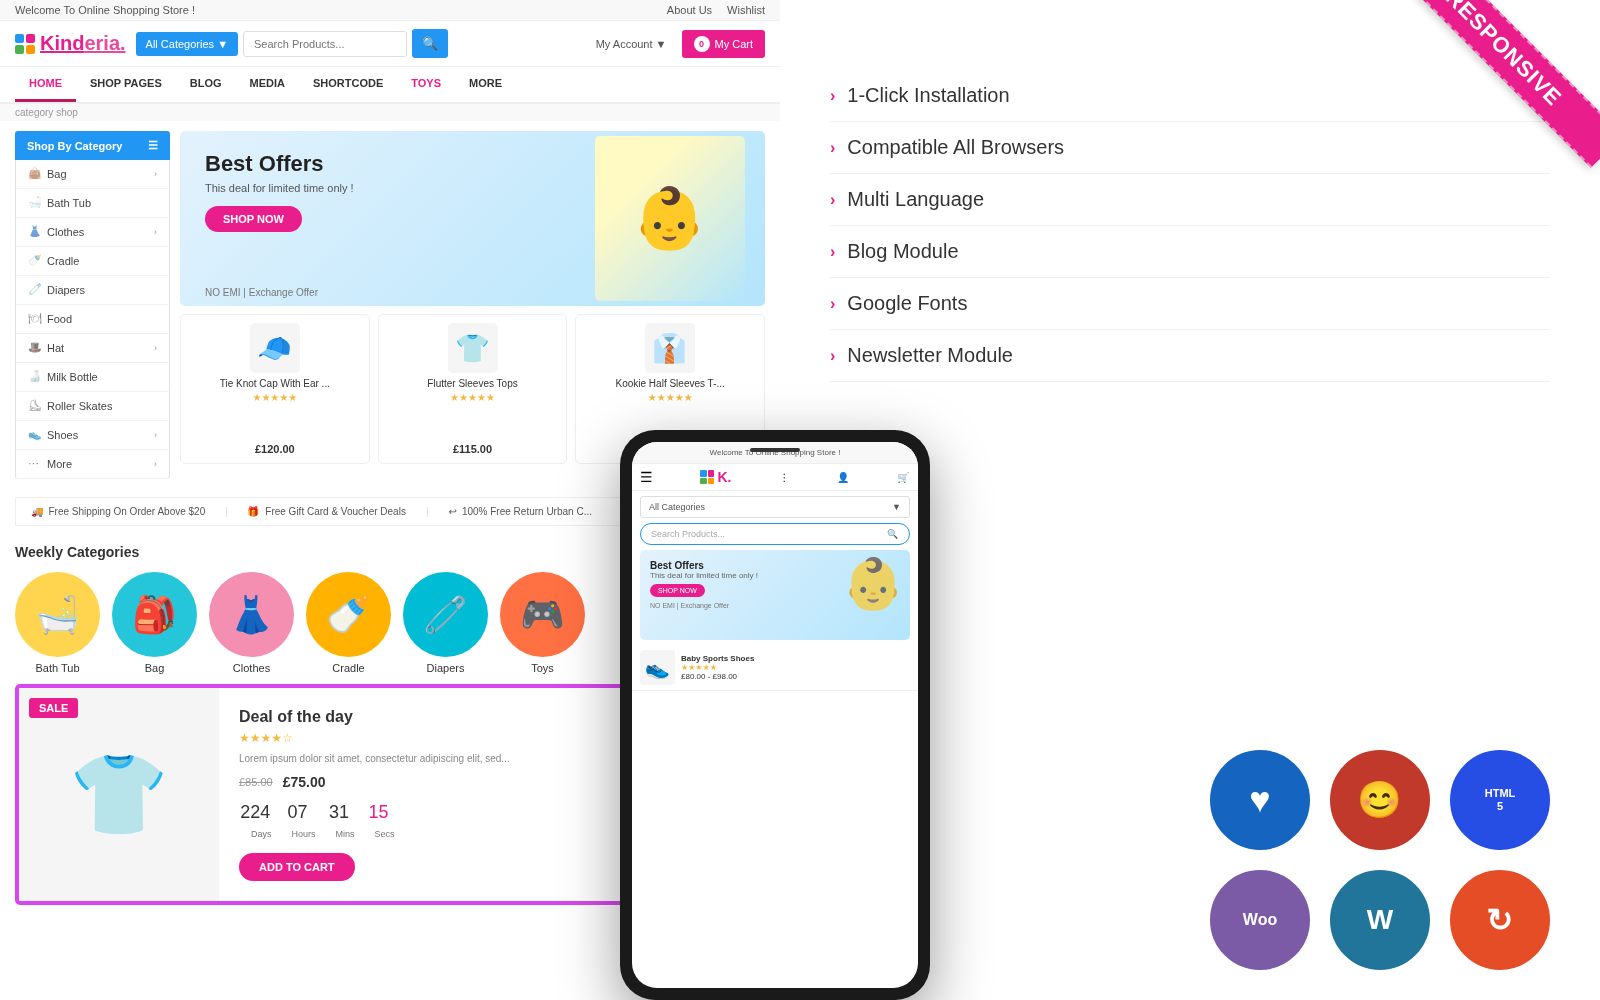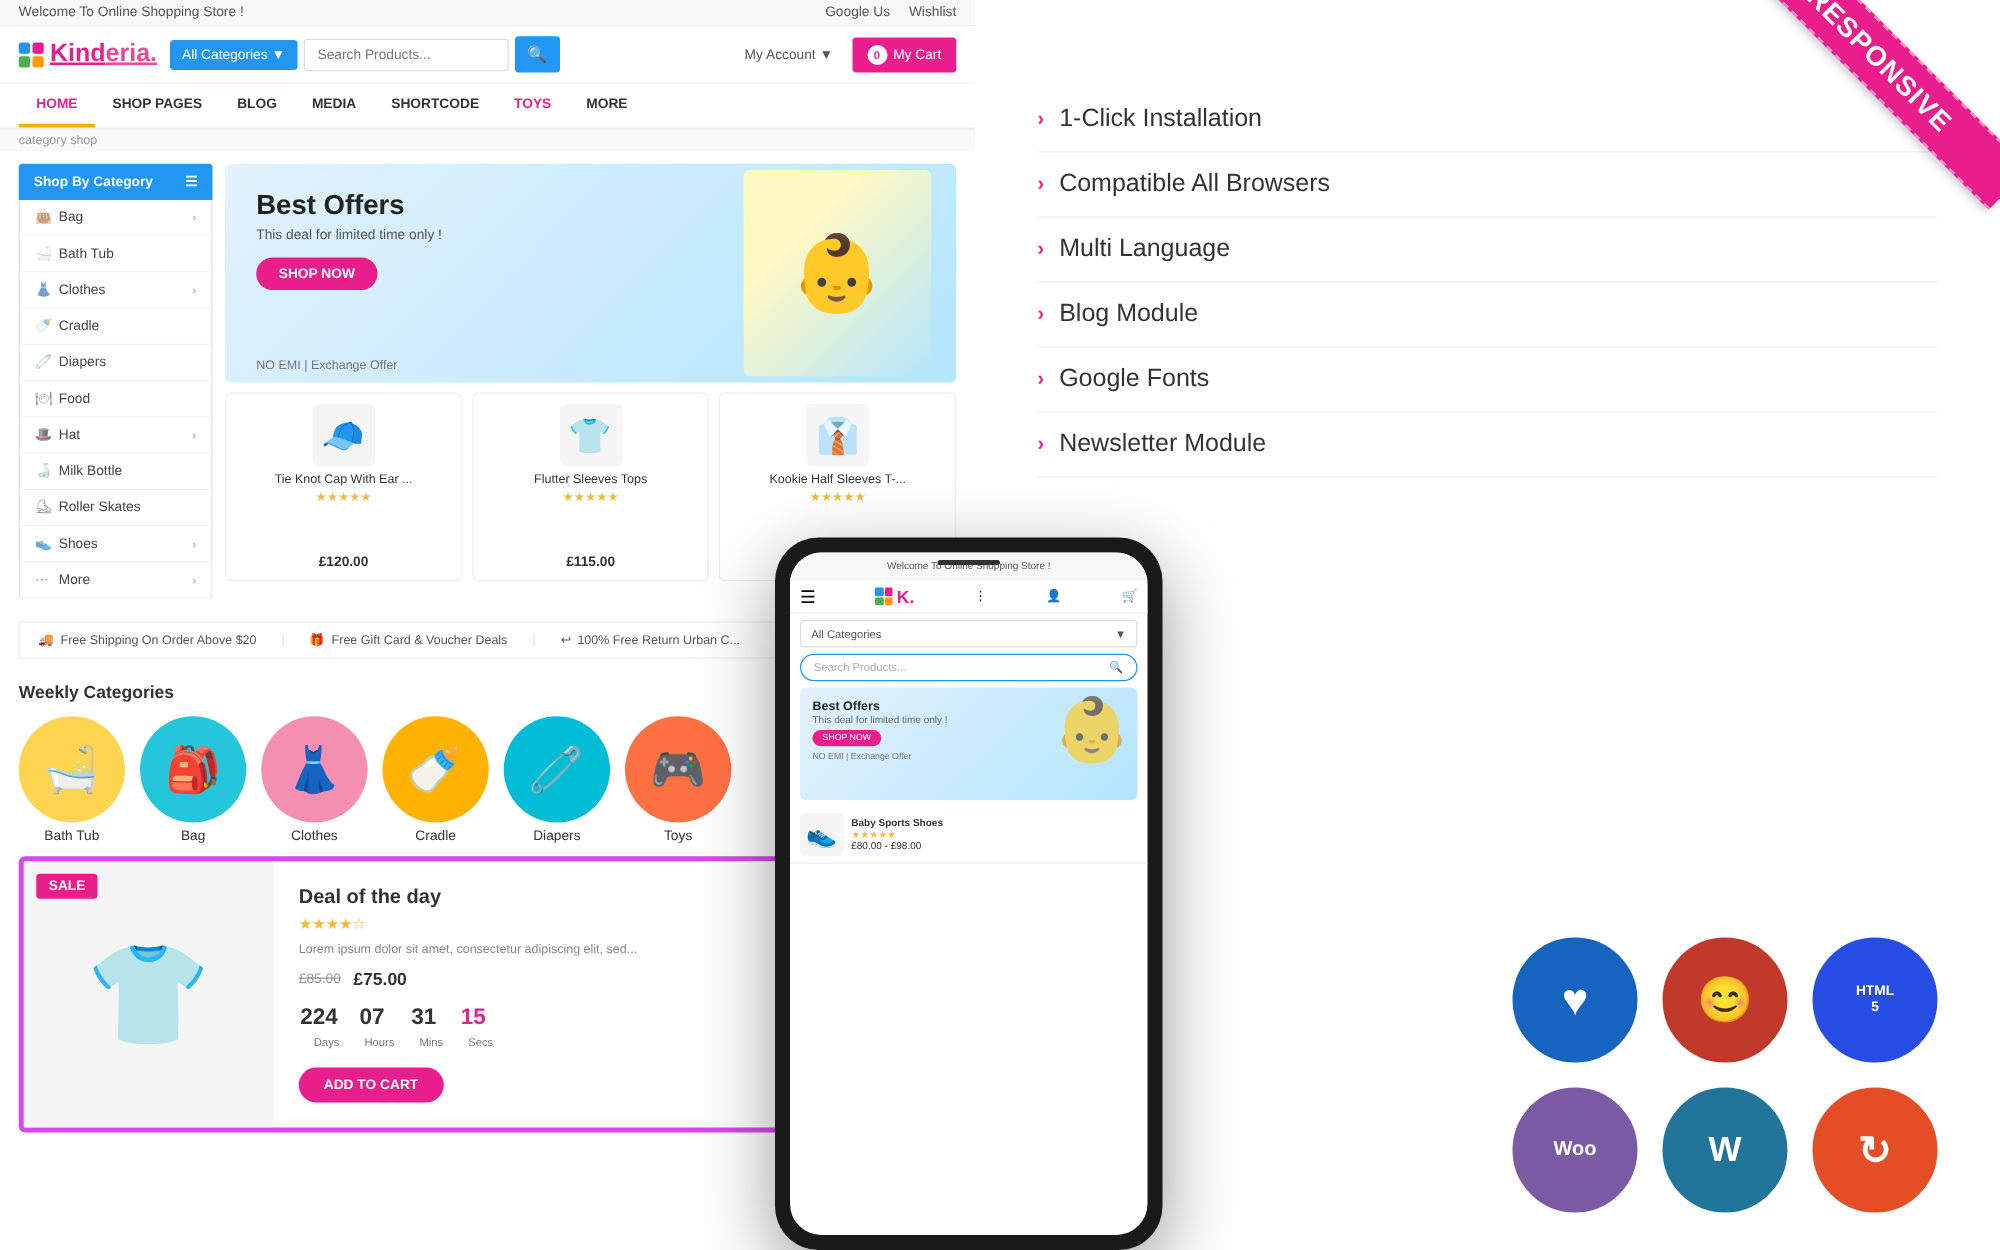--- a/index.html
+++ b/index.html
@@ -105,21 +105,21 @@
     }
     .nav-item {
       padding: 10px 14px;
       font-size: 11px;
       font-weight: bold;
       color: #333;
       cursor: pointer;
       text-transform: uppercase;
       border-bottom: 3px solid transparent;
     }
-    .nav-item.active { border-bottom: 3px solid #eab308; color: #e91e8c; }
+    .nav-item.active { border-bottom: 3px solid #be185d; color: #e91e8c; }
 
     
     .content-area {
       display: flex;
       padding: 10px 15px;
       gap: 10px;
     }
 
     
     .sidebar {
@@ -297,21 +297,21 @@
     .deal-info { padding: 20px; flex: 1; }
     .deal-title { font-size: 16px; font-weight: bold; color: #333; margin-bottom: 5px; }
     .deal-product { font-size: 12px; color: #555; margin-bottom: 5px; }
     .deal-stars { color: #f4b942; font-size: 12px; margin-bottom: 8px; }
     .deal-desc { font-size: 10px; color: #888; margin-bottom: 10px; }
     .deal-prices { display: flex; gap: 10px; align-items: center; margin-bottom: 12px; }
     .price-old { text-decoration: line-through; color: #999; font-size: 11px; }
     .price-new { color: #333; font-weight: bold; font-size: 14px; }
     .countdown { display: flex; gap: 8px; margin-bottom: 12px; }
     .countdown-item { text-align: center; }
-    .countdown-num { font-size: 18px; font-weight: bold; color: #333; display: block; }
+    .countdown-num { font-size: 18px; font-weight: normal; color: #333; display: block; }
     .countdown-num.red { color: #e91e8c; }
     .countdown-label { font-size: 9px; color: #777; margin-left: 12px; }
     .add-to-cart-btn {
       background: #e91e8c;
       color: #fff;
       border: none;
       padding: 8px 20px;
       border-radius: 20px;
       font-size: 11px;
       cursor: pointer;
@@ -538,21 +538,21 @@
     }
   </style>
 </head>
 <body>
 
 <div class="left-panel">
 
   <div class="top-bar">
     <span>Welcome To Online Shopping Store !</span>
     <div class="top-bar-right">
-      <span style="cursor:pointer;">Google Us</span>
+      <span style="cursor:pointer;">About Us</span>
       <span style="cursor:pointer;">Wishlist</span>
     </div>
   </div>
 
   <div class="site-header">
     <div class="logo">
       <div class="logo-grid">
         <div class="logo-grid-cell" style="background:#2196f3;"></div>
         <div class="logo-grid-cell" style="background:#e91e8c;"></div>
         <div class="logo-grid-cell" style="background:#4caf50;"></div>

